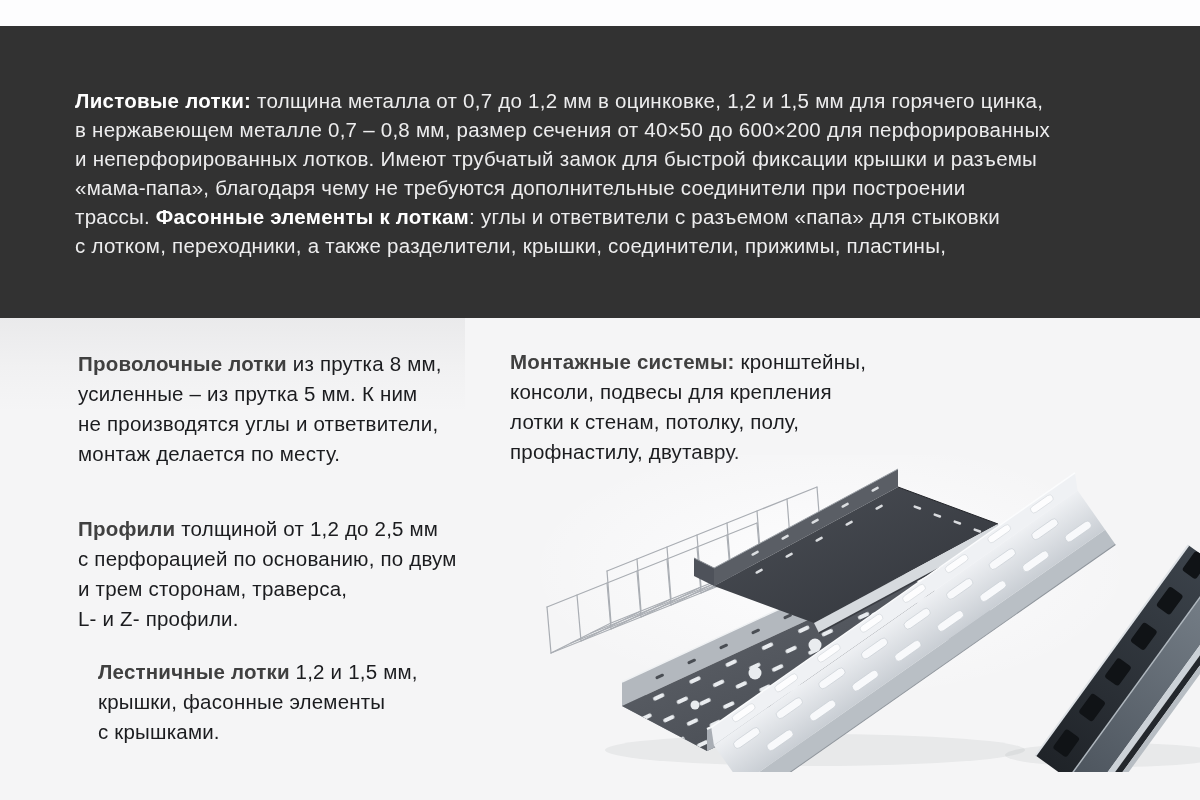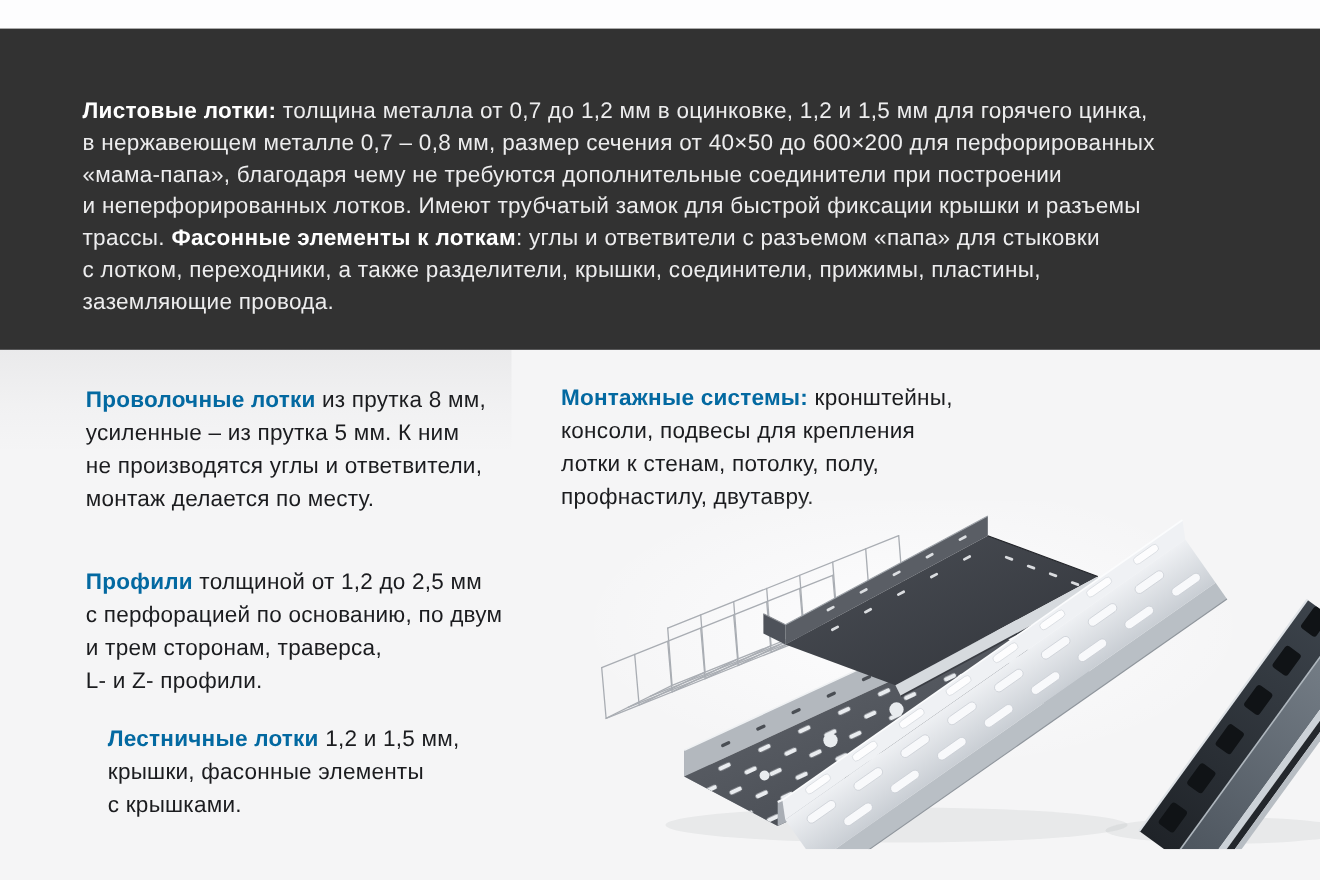--- a/index.html
+++ b/index.html
@@ -23,21 +23,21 @@
   .watermark{
     position:absolute;left:0;top:318px;width:465px;height:112px;pointer-events:none;
     background:linear-gradient(180deg,rgba(45,45,50,.055),rgba(45,45,50,.018) 45%,rgba(45,45,50,0) 85%);
   }
 
   .tblock{
     position:absolute;font-size:20.5px;line-height:30px;letter-spacing:.2px;
     color:var(--body-text,#1b1c1f);
   }
   .tblock .ln{white-space:nowrap;}
-  .tblock b{font-weight:700;color:#0369a1;}
+  .tblock b{font-weight:700;color:#404040;}
   #blk-wire{left:78px;top:349px;}
   #blk-mount{left:510px;top:347px;}
   #blk-profile{left:78px;top:514px;}
   #blk-ladder{left:78px;top:657px;margin-left:20px;}
 
   .product-panel{
     position:absolute;left:515px;top:455px;width:685px;height:317px;overflow:hidden;
     background:radial-gradient(ellipse 62% 58% at 46% 36%, #fdfdfe 0%, rgba(245,245,246,0) 72%);
   }
   .product-panel svg{display:block;}
@@ -46,25 +46,24 @@
 <body>
 
 <div class="page">
 
   <div class="top-strip"></div>
 
   <div class="hero">
     <div class="hero-text">
       <div class="ln"><b>Листовые лотки:</b><span> толщина металла от 0,7 до 1,2 мм в оцинковке, 1,2 и 1,5 мм для горячего цинка,</span></div>
       <div class="ln">в нержавеющем металле 0,7 – 0,8 мм, размер сечения от 40×50 до 600×200 для перфорированных</div>
+      <div class="ln">и неперфорированных лотков. Имеют трубчатый замок для быстрой фиксации крышки и разъемы</div>
       <div class="ln">«мама-папа», благодаря чему не требуются дополнительные соединители при построении</div>
-      <div class="ln">и неперфорированных лотков. Имеют трубчатый замок для быстрой фиксации крышки и разъемы</div>
       <div class="ln"><span>трассы. </span><b>Фасонные элементы к лоткам</b><span>: углы и ответвители с разъемом «папа» для стыковки</span></div>
       <div class="ln">с лотком, переходники, а также разделители, крышки, соединители, прижимы, пластины,</div>
-      <div class="ln">заземляющие провода.</div>
     </div>
   </div>
 
   <div class="watermark"></div>
 
   <div class="tblock" id="blk-wire">
     <div class="ln"><b>Проволочные лотки</b><span> из прутка 8 мм,</span></div>
     <div class="ln">усиленные – из прутка 5 мм. К ним</div>
     <div class="ln">не производятся углы и ответвители,</div>
     <div class="ln">монтаж делается по месту.</div>

